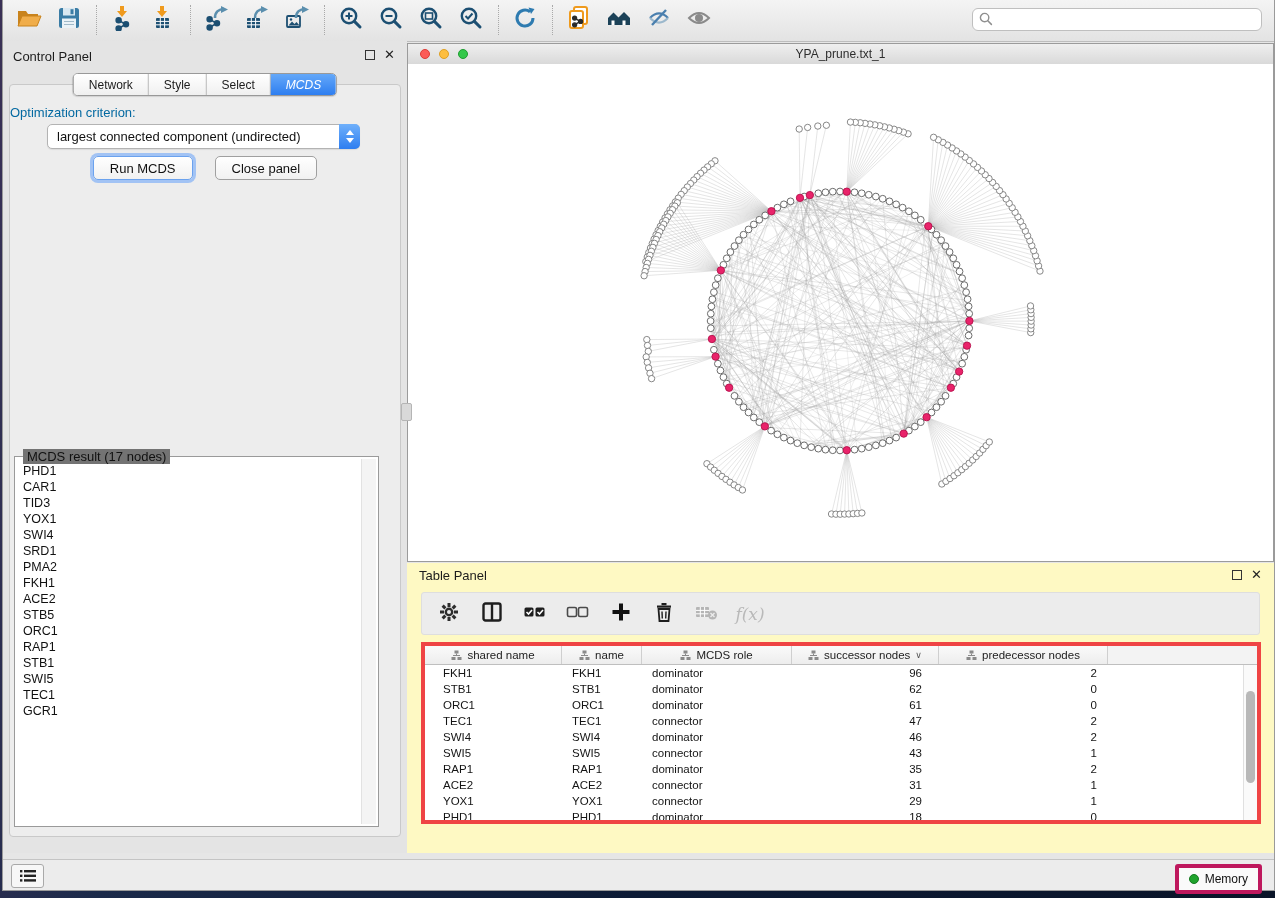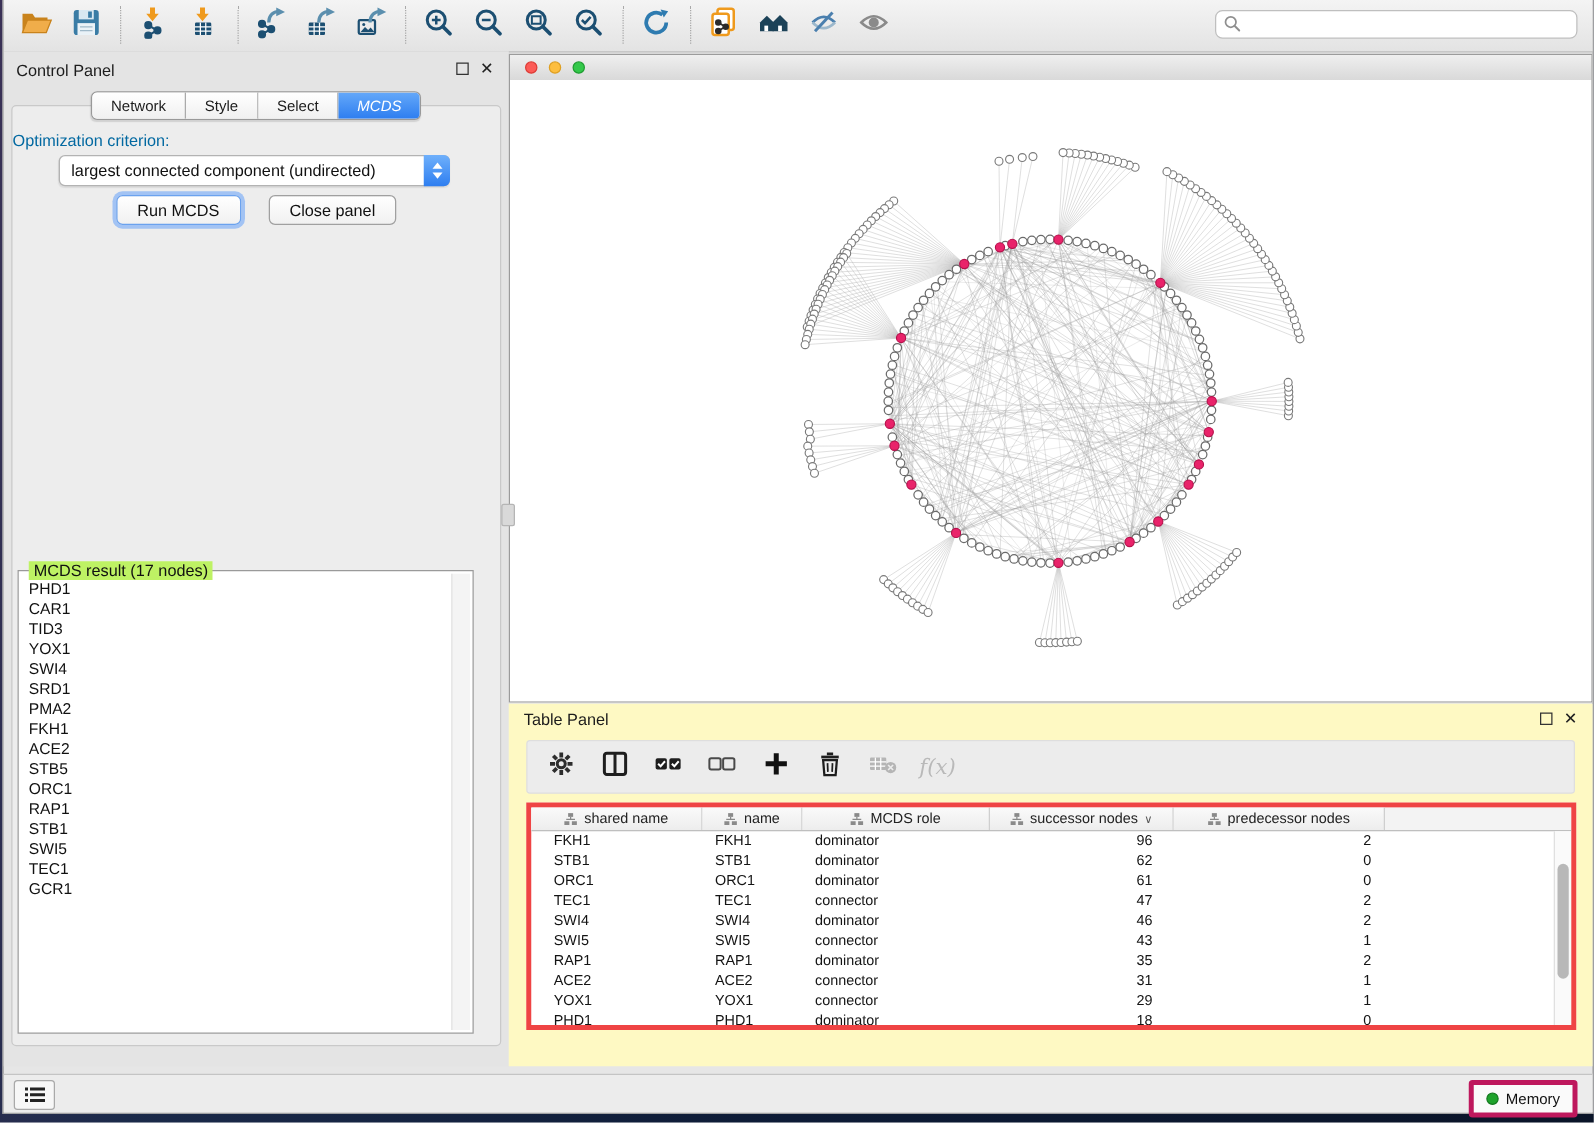--- a/index.html
+++ b/index.html
@@ -33,21 +33,21 @@
   .cp-card{position:absolute;left:6px;right:6px;top:43px;bottom:16px;background:#ededed;border:1px solid #c9c9c9;border-radius:4px;}
   .opt-label{position:absolute;top:20px;left:0;right:0;text-align:left;font-size:13px;color:#0369a1;}
   .criterion-select{position:absolute;left:37px;right:40px;top:39px;height:23px;background:#fff;border:1px solid #b3b3b3;border-radius:5px;display:flex;align-items:center;font-size:13px;color:#111;padding-left:9px;box-shadow:0 1px 1px rgba(0,0,0,.08);}
   .select-stepper{position:absolute;right:-1px;top:-1px;bottom:-1px;width:21px;border-radius:0 5px 5px 0;background:linear-gradient(#6fb0fb,#2e7ef0);display:flex;flex-direction:column;align-items:center;justify-content:center;gap:3px;}
   .tri-up{width:0;height:0;border-left:4px solid transparent;border-right:4px solid transparent;border-bottom:5px solid #fff;}
   .tri-down{width:0;height:0;border-left:4px solid transparent;border-right:4px solid transparent;border-top:5px solid #fff;}
   .btn-row{position:absolute;top:71px;left:0;right:0;display:flex;justify-content:center;gap:22px;}
   .mac-btn{height:22px;padding:0 16px;background:linear-gradient(#ffffff,#f1f1f1);border:1px solid #a0a0a0;border-radius:5px;font-size:13px;color:#111;display:flex;align-items:center;}
   .mac-btn.focused{border-color:#6ba2ee;box-shadow:0 0 0 3px rgba(100,160,250,.55);}
   .group-box{position:absolute;left:4px;right:21px;top:371px;height:369px;background:#fff;border:1px solid #9a9a9a;}
-  .group-legend{position:absolute;top:-8px;left:8px;background:#bef264;padding:0 4px;font-size:13px;color:#111;}
+  .group-legend{position:absolute;top:-8px;left:8px;background:#737373;padding:0 4px;font-size:13px;color:#111;}
   .mcds-list{position:absolute;left:2px;top:6px;right:18px;bottom:2px;overflow:hidden;}
   .mcds-item{font-size:12.5px;color:#111;line-height:16px;padding-left:6px;}
   .list-scroll{position:absolute;right:2px;top:2px;bottom:2px;width:14px;background:#f4f4f4;border-left:1px solid #e2e2e2;}
   .divider-grip{position:absolute;left:398px;top:403px;width:9px;height:16px;background:#d9d9d9;border:1px solid #b5b5b5;border-radius:2px;z-index:5;}
 
   
   .net-window{position:absolute;left:404px;top:43px;right:0;height:519px;border:1px solid #9b9b9b;box-sizing:border-box;background:#fff;}
   .net-titlebar{position:absolute;left:0;right:0;top:0;height:20px;background:linear-gradient(#efefef,#d9d9d9);border-bottom:1px solid #b8b8b8;}
   .traffic{position:absolute;top:5px;width:10px;height:10px;border-radius:50%;}
   .t-red{left:12px;background:#fc5b57;border:1px solid #dd3c36;box-sizing:border-box;}
@@ -307,20 +307,21 @@
     </div>
   </div>
 
   <div class="divider-grip"></div>
 
   <div class="net-window">
     <div class="net-titlebar">
       <span class="traffic t-red"></span>
       <span class="traffic t-yellow"></span>
       <span class="traffic t-green"></span>
+      <div class="net-title">YPA_prune.txt_1</div>
     </div>
     <div class="net-canvas">
       <svg id="net-svg" viewBox="0 0 869 499" preserveAspectRatio="none">
           <line x1="358.5" y1="363.8" x2="324.3" y2="327.8" stroke="#9c9c9c" stroke-width="0.6" stroke-opacity="0.4"></line>
           <line x1="545.4" y1="325.0" x2="307.7" y2="288.8" stroke="#9c9c9c" stroke-width="0.6" stroke-opacity="0.4"></line>
           <line x1="393.8" y1="134.4" x2="306.4" y2="282.8" stroke="#9c9c9c" stroke-width="0.6" stroke-opacity="0.4"></line>
           <line x1="358.5" y1="363.8" x2="310.3" y2="218.1" stroke="#9c9c9c" stroke-width="0.6" stroke-opacity="0.4"></line>
           <line x1="309.0" y1="293.8" x2="506.1" y2="366.2" stroke="#9c9c9c" stroke-width="0.6" stroke-opacity="0.4"></line>
           <line x1="305.3" y1="276.1" x2="371.5" y2="372.0" stroke="#9c9c9c" stroke-width="0.6" stroke-opacity="0.4"></line>
           <line x1="440.8" y1="387.8" x2="503.1" y2="147.9" stroke="#9c9c9c" stroke-width="0.6" stroke-opacity="0.4"></line>

